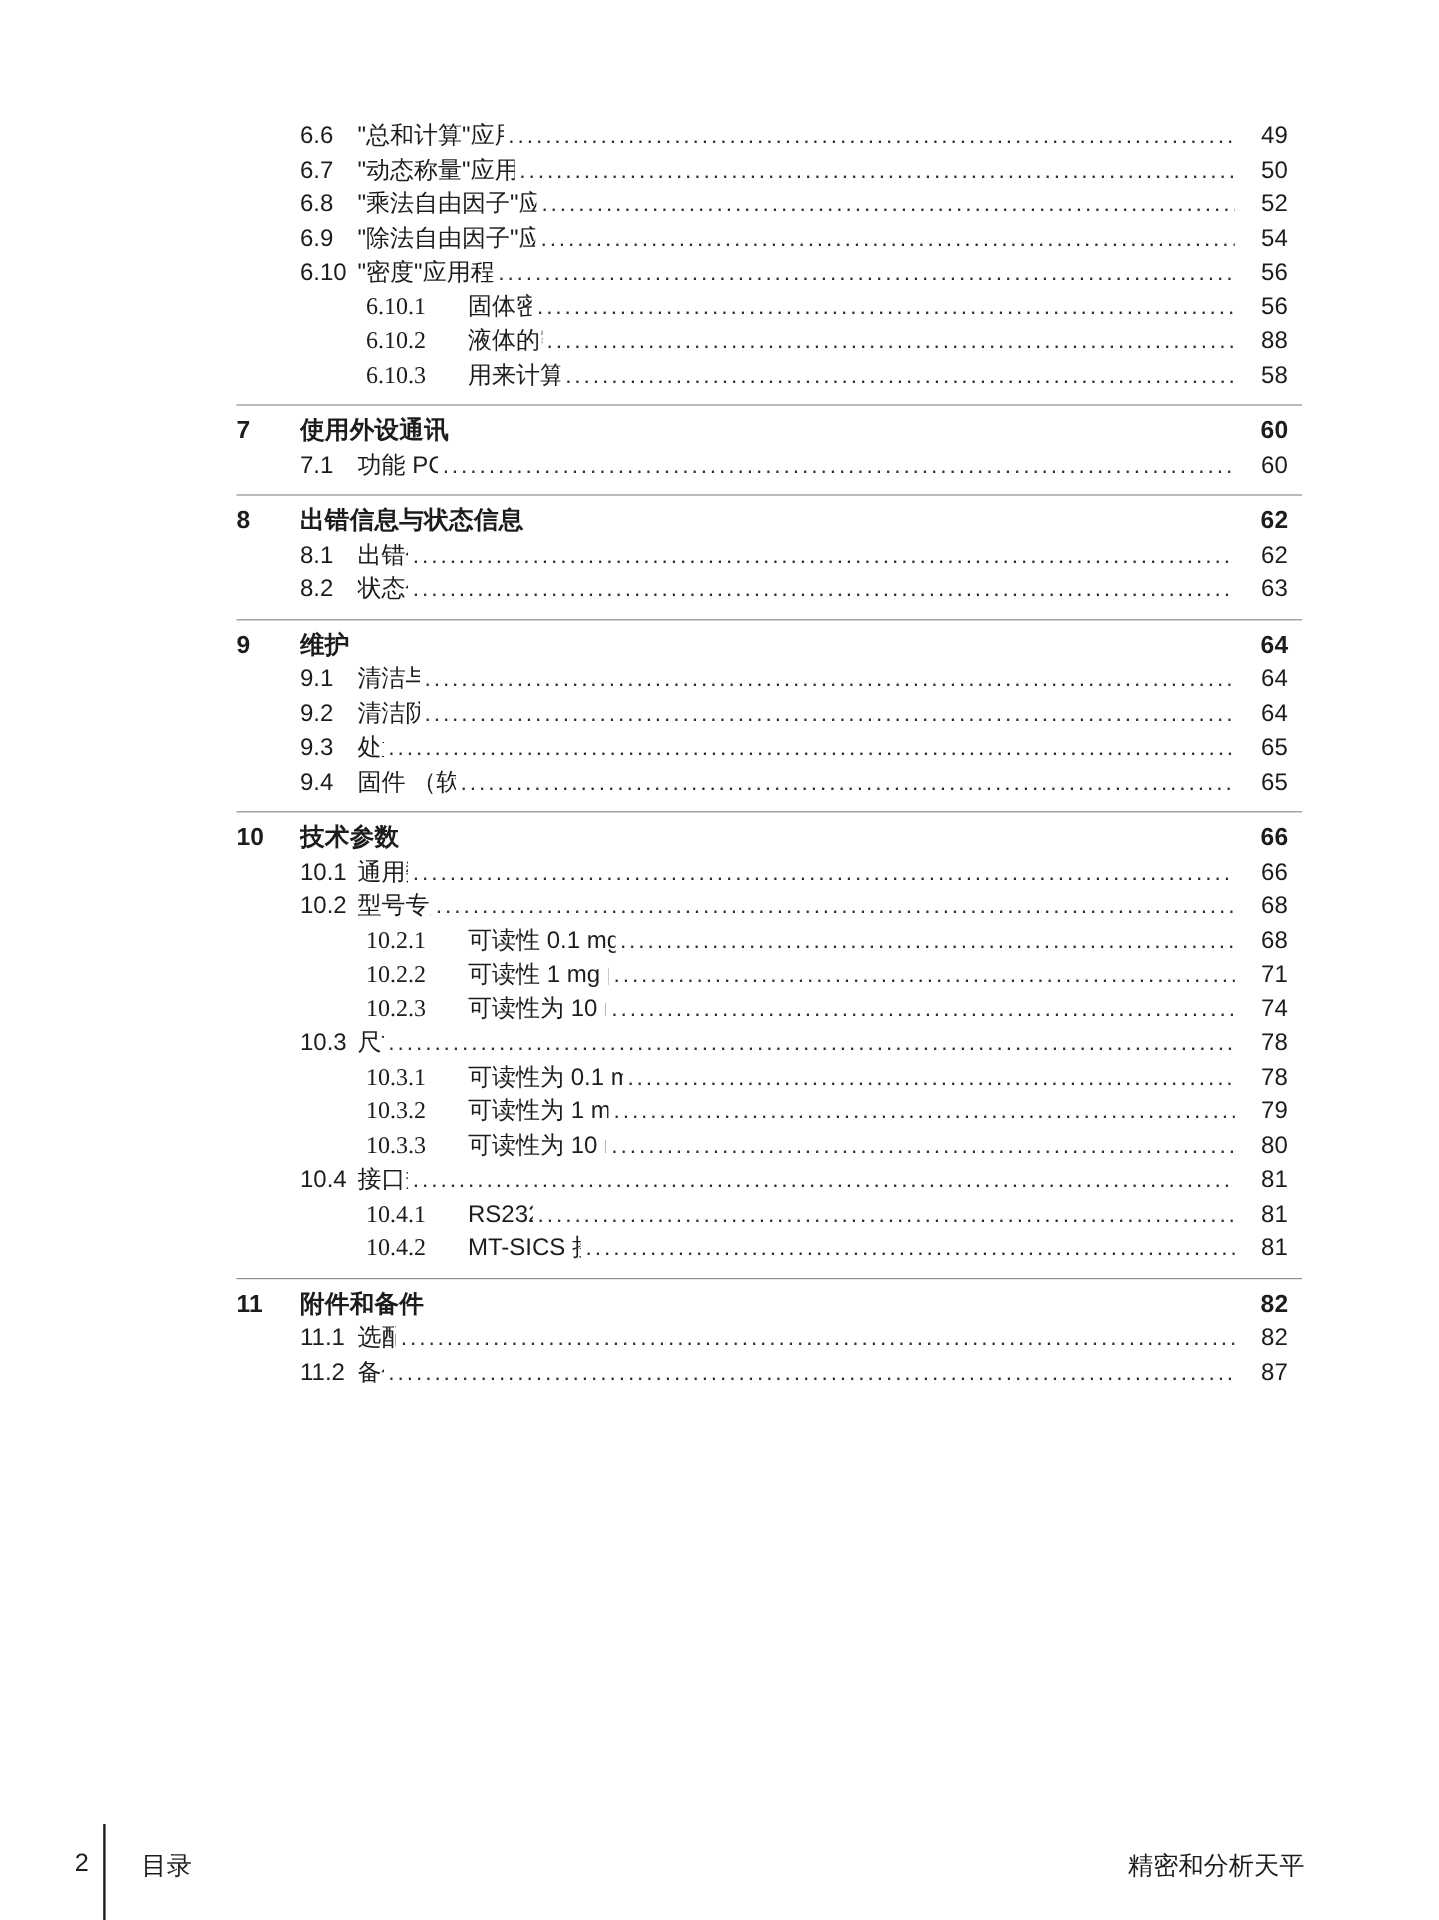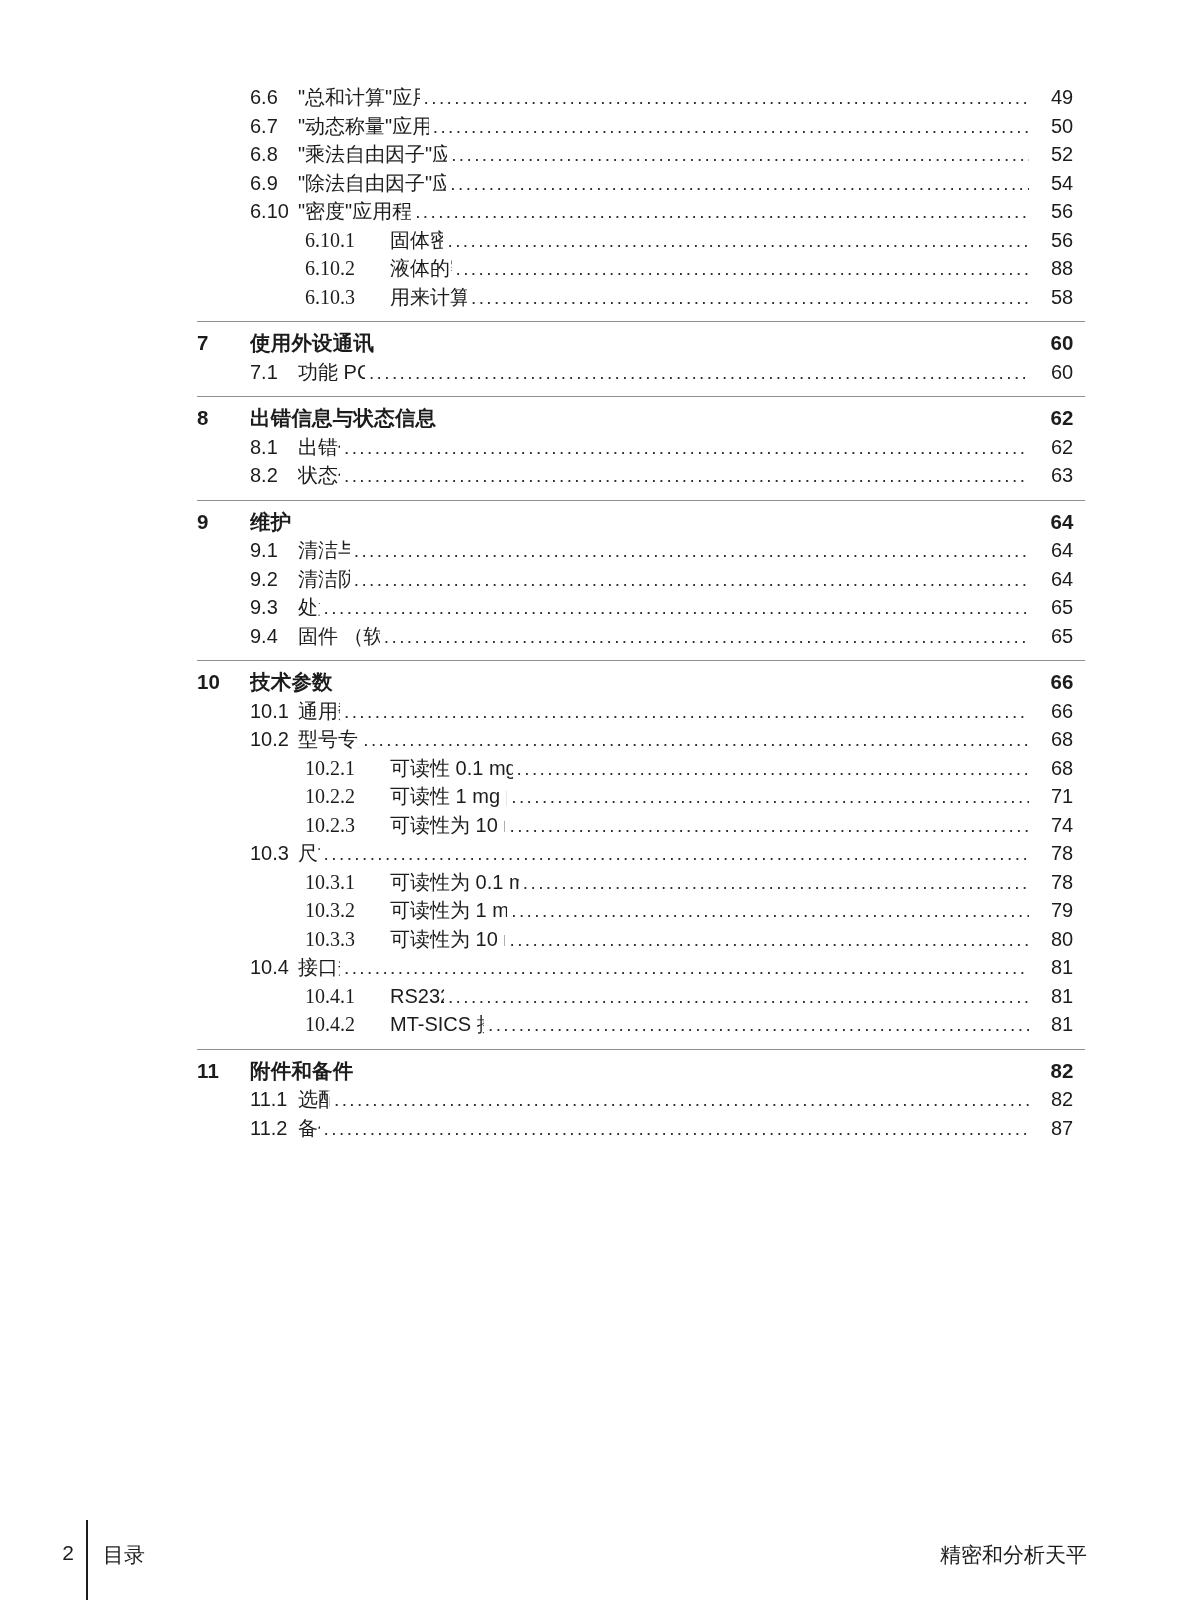--- a/index.html
+++ b/index.html
@@ -10,21 +10,21 @@
     font-family: "Liberation Sans", "DejaVu Sans", sans-serif;
     color: #1c1c1c;
     overflow: hidden;
   }
   .content {
     position: absolute;
     left: 197px; top: 83px;
     width: 888px;
   }
   .group { margin-top: 10px; padding-top: 7px; border-top: 1px solid #8f8f8f; }
-  .group.first { margin-top: 0; padding-top: 0; border-top: none; }
+  .group.first { margin-top: 16px; padding-top: 0; border-top: none; }
 
   .row {
     display: flex;
     align-items: baseline;
     height: 28.5px;
     line-height: 28.5px;
     font-size: 20px;
     white-space: nowrap;
     cursor: pointer;
   }
@@ -68,21 +68,21 @@
     background: #1c1c1c;
   }
   .footer .pagenum {
     position: absolute;
     left: 0; top: 21px;
     width: 74px;
     text-align: right;
   }
   .footer .seclabel {
     position: absolute;
-    left: 103px; top: 21px;
+    left: 118px; top: 21px;
   }
   .footer .doctitle {
     position: absolute;
     right: 112px; top: 21px;
   }
 </style>
 </head>
 <body>
 
 <main class="content">

